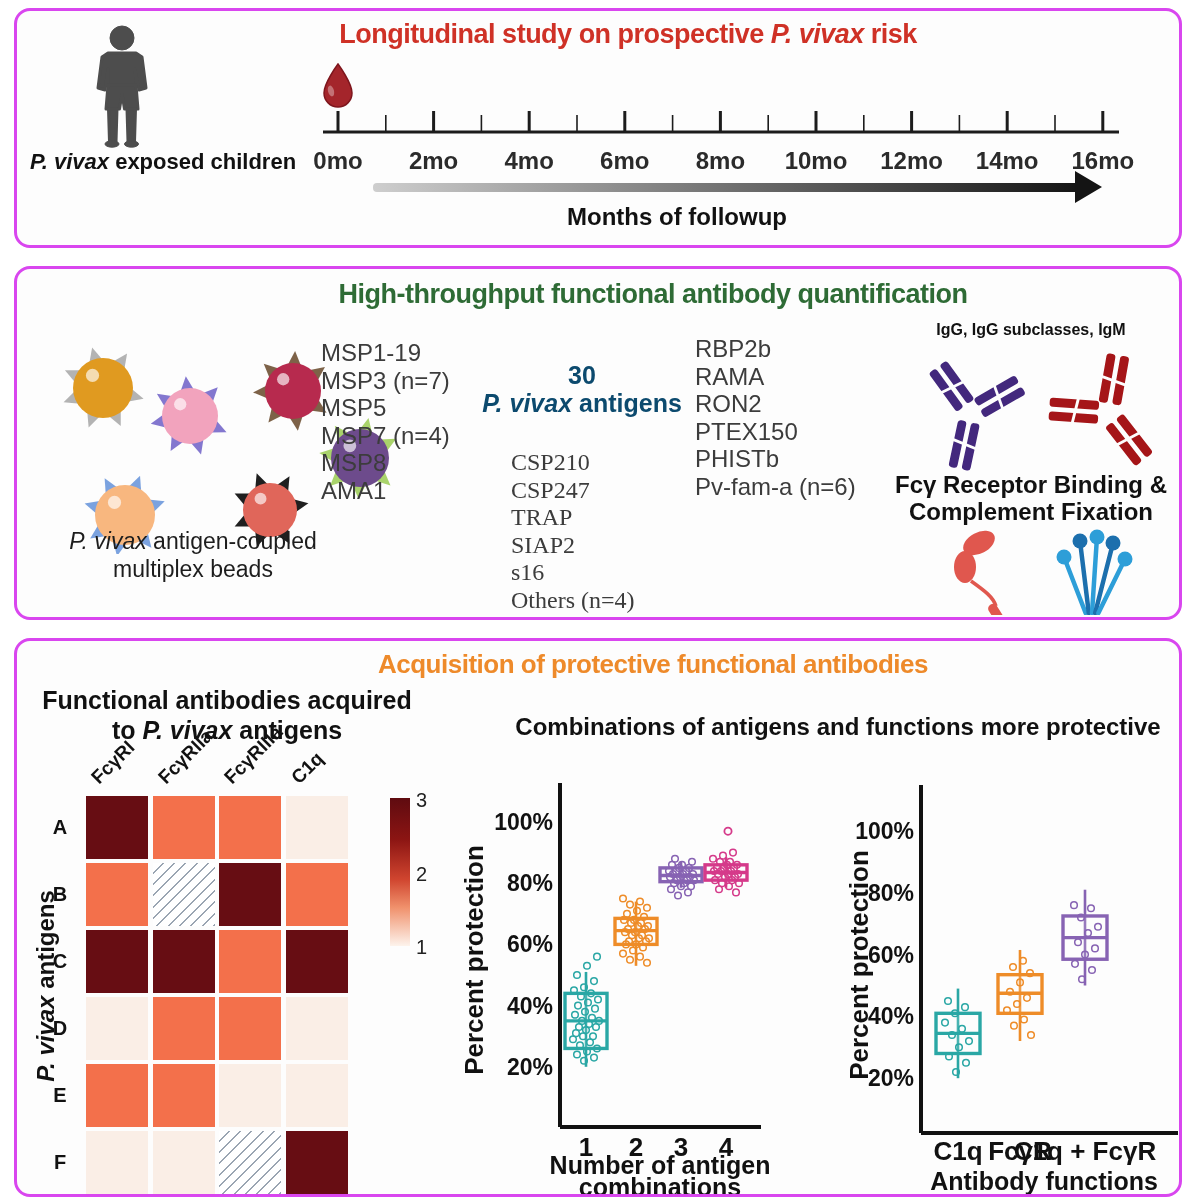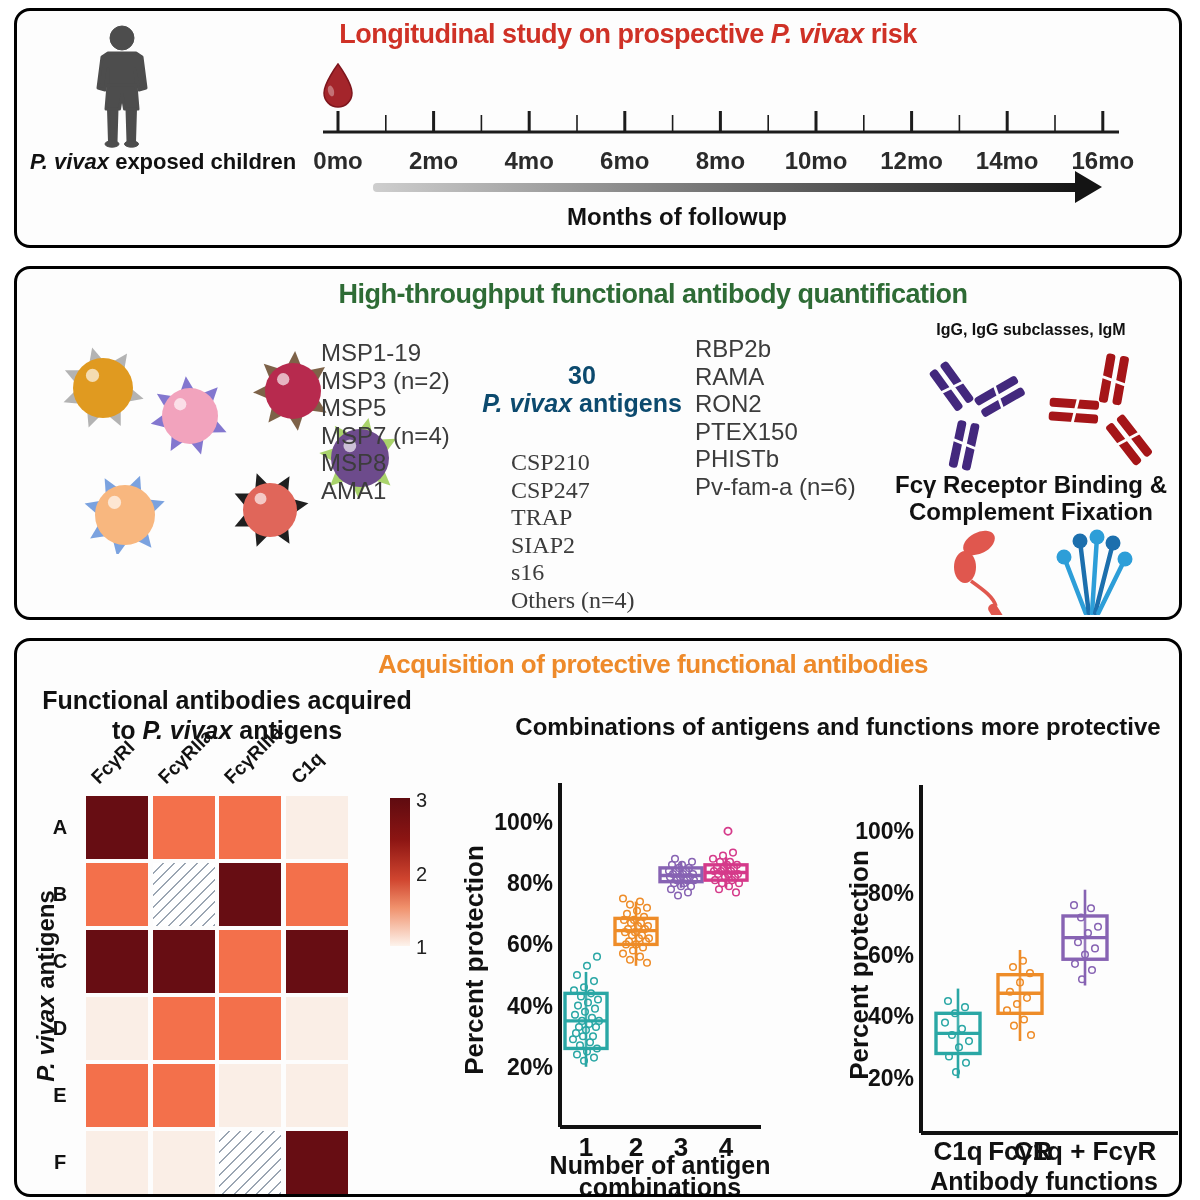--- a/index.html
+++ b/index.html
@@ -1,17 +1,17 @@
 <!DOCTYPE html>
 <html><head>
 <meta charset="utf-8">
 <style>
   html,body{margin:0;padding:0;background:#ffffff;}
   #page{position:relative;width:1200px;height:1200px;background:#ffffff;font-family:"Liberation Sans",sans-serif;overflow:hidden;}
-  .panel{position:absolute;left:14px;width:1162px;border:3px solid #000000;border-radius:16px;background:#fdfdfd;overflow:hidden;}
+  .panel{position:absolute;left:14px;width:1162px;border:3px solid #d946ef;border-radius:16px;background:#fdfdfd;overflow:hidden;}
   #panel1{top:8px;height:234px;}
   #panel2{top:266px;height:348px;}
   #panel3{top:638px;height:553px;}
   .abs{position:absolute;}
   .i{font-style:italic;}
   .ptitle{position:absolute;text-align:center;font-weight:bold;font-size:27px;letter-spacing:-0.5px;}
   #p1-title{top:8px;left:60px;right:0;color:#cf3126;}
   #p2-title{top:10px;left:110px;right:0;color:#2e6b35;}
   #p3-title{top:8px;left:110px;right:0;color:#ee8a2a;font-size:26px;}
   .month-label{position:absolute;top:136px;width:90px;text-align:center;font-size:24px;font-weight:bold;color:#2b2b2b;}
@@ -164,24 +164,28 @@
           <polygon points="218.21366821468257,211.15848189558213 231.3693649056853,215.9467639021415 219.66121441029892,227.64801221065042" fill="#1f1f1f"></polygon>
           <polygon points="208.2902852789355,194.79868377252023 214.20694094330528,207.48699279103334 197.65399630557064,207.48211220788727" fill="#1f1f1f"></polygon>
           <polygon points="214.20694094330528,174.51300720896666 208.2902852789355,187.20131622747977 197.65399630557064,174.51788779211273" fill="#1f1f1f"></polygon>
           <polygon points="231.3693649056853,166.05323609785853 218.21366821468257,170.8415181044179 219.6612144102989,154.35198778934958" fill="#1f1f1f"></polygon>
           <polygon points="251.06217782649108,173.71539030917347 238.93782217350892,166.71539030917347 252.5,157.2250092524069" fill="#1f1f1f"></polygon>
           <polygon points="257.8509233159615,193.72609800707912 255.41984882862448,179.93878946490818 271.4075023674761,184.22772107098967" fill="#1f1f1f"></polygon>
           <circle cx="233" cy="191" r="27" fill="#e0665a"></circle>
           <circle cx="223.55" cy="179.66" r="5.94" fill="#ffffff" opacity="0.65"></circle>
         </g>
       </svg>
+    <div class="abs" id="beads-caption">
+      <div><span class="i">P. vivax</span><span> antigen-coupled</span></div>
+      <div>multiplex beads</div>
+    </div>
 
     <div class="antigen-list" id="list1">
         <div>MSP1-19</div>
-        <div>MSP3 (n=2)</div>
+        <div>MSP3 (n=7)</div>
         <div>MSP5</div>
         <div>MSP7 (n=4)</div>
         <div>MSP8</div>
         <div>AMA1</div>
       </div>
     <div class="abs" id="antigen-count">
       <div>30</div>
       <div><span class="i">P. vivax</span><span> antigens</span></div>
     </div>
     <div class="antigen-list" id="list2">

